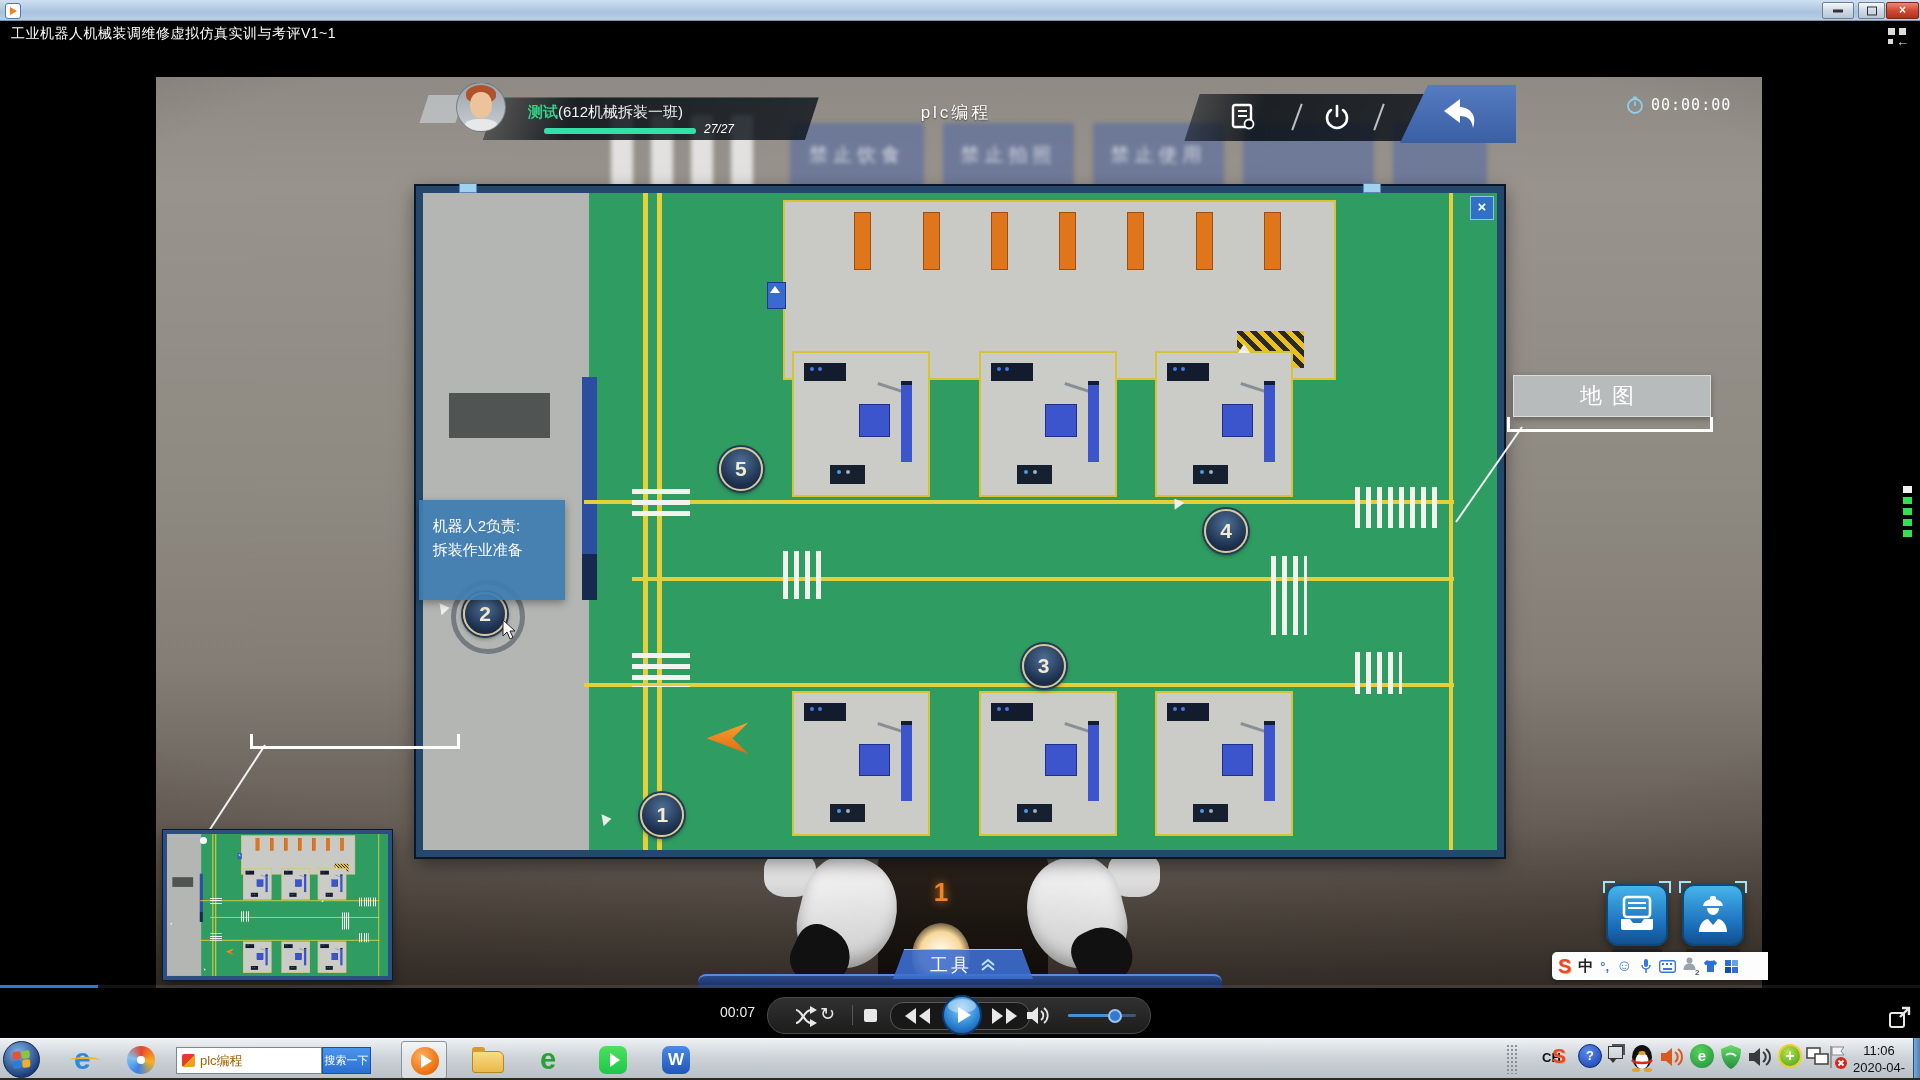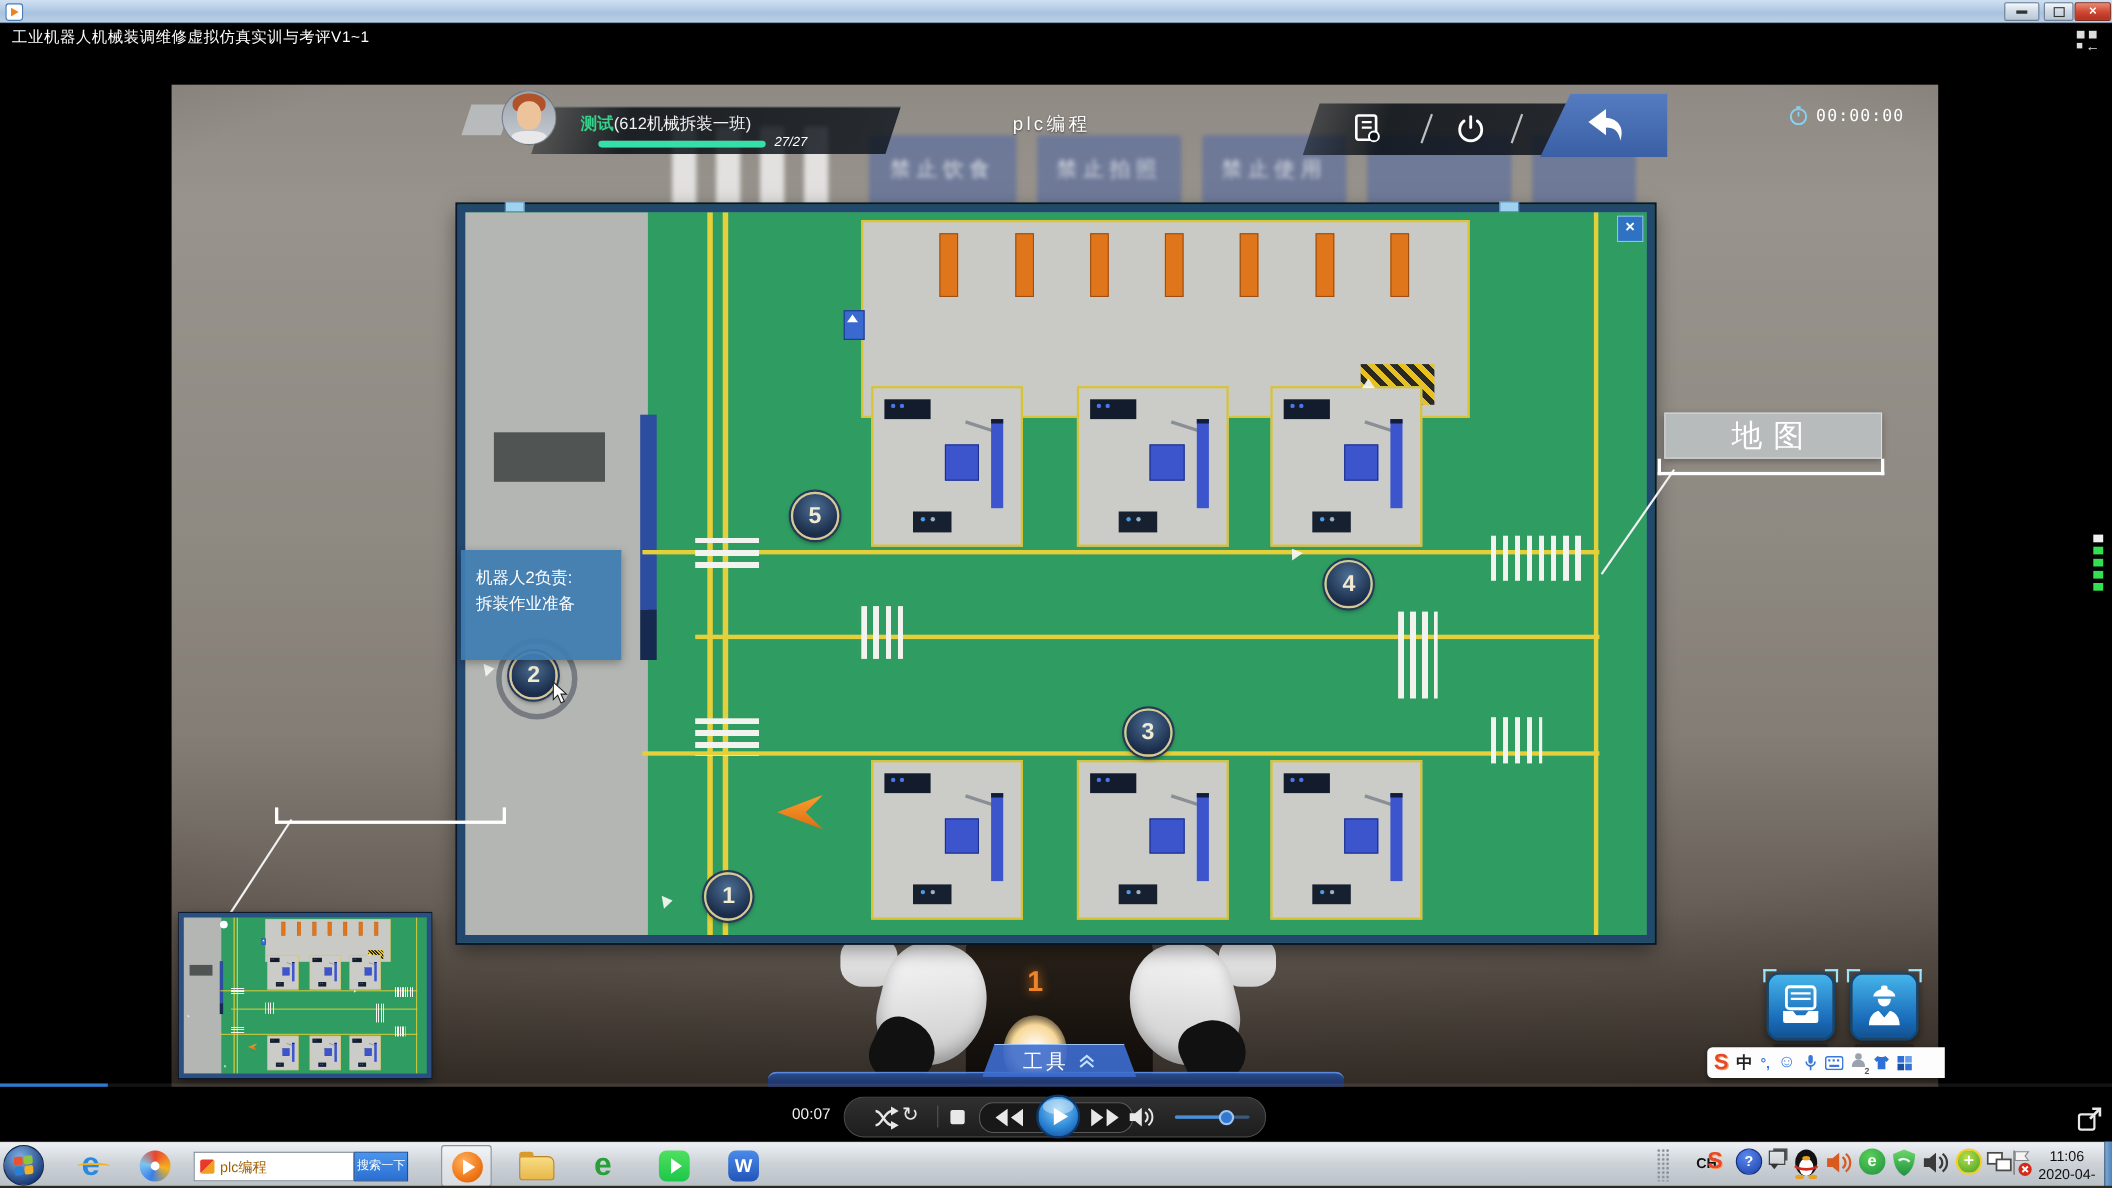--- a/index.html
+++ b/index.html
@@ -85,21 +85,21 @@
   .ring2{position:absolute;width:64px;height:64px;margin:-32px 0 0 -32px;border-radius:50%;
     border:5px solid rgba(25,35,55,.4);z-index:5;}
   .tooltip{position:absolute;left:-0.4%;top:46.8%;width:146px;height:100px;background:rgba(62,125,178,.93);
     box-shadow:0 3px 8px rgba(0,0,0,.35);z-index:7;padding:14px 0 0 14px;box-sizing:border-box;}
   .tooltip div{color:#fff;font-size:15px;line-height:24px;}
   .mapclose{position:absolute;right:3px;top:3px;width:22px;height:22px;background:#2f72c4;border:1px solid #8fc0ee;
     color:#fff;font-size:15px;font-weight:bold;text-align:center;line-height:20px;z-index:8;cursor:default;}
   .cursor{position:absolute;z-index:9;}
   
   .maplabel{background:rgba(188,193,196,.88);border:1px solid rgba(255,255,255,.5);
-    color:#fff;font-size:28px;letter-spacing:10px;text-align:center;z-index:8;box-shadow:0 2px 6px rgba(0,0,0,.3);}
+    color:#fff;font-size:22px;letter-spacing:10px;text-align:center;z-index:8;box-shadow:0 2px 6px rgba(0,0,0,.3);}
   .bracket{border-left:3px solid #fff;border-right:3px solid #fff;border-bottom:3px solid #fff;height:12px;z-index:8;}
   #minimap{left:7px;top:753px;width:229px;height:150px;border:4px solid #2a4f80;box-sizing:border-box;
     background:#2f9c62;overflow:hidden;z-index:8;box-shadow:0 0 0 1px #0c1a2e,0 4px 10px rgba(0,0,0,.5);}
   .minidot{left:44px;top:760px;width:7px;height:7px;border-radius:50%;background:#fff;z-index:9;}
   
   .robo-center{left:722px;top:776px;width:170px;height:135px;background:linear-gradient(#2c231b,#0d0a08);border-radius:10px 10px 0 0;}
   .robo-arm{top:780px;width:96px;height:112px;background:linear-gradient(160deg,#ffffff,#d6d6d6 70%,#bdbdbd);border-radius:46% 54% 58% 42%;box-shadow:inset 0 -8px 14px rgba(0,0,0,.25);}
   .robo-hand{top:850px;width:58px;height:58px;background:#111;border-radius:40% 60% 55% 45%;}
   .robo-shoulder{top:774px;width:52px;height:46px;background:linear-gradient(#fff,#cfcfcf);border-radius:40%;}
   .robo-num{left:770px;top:800px;width:30px;text-align:center;color:#f08428;font-size:26px;font-weight:bold;

